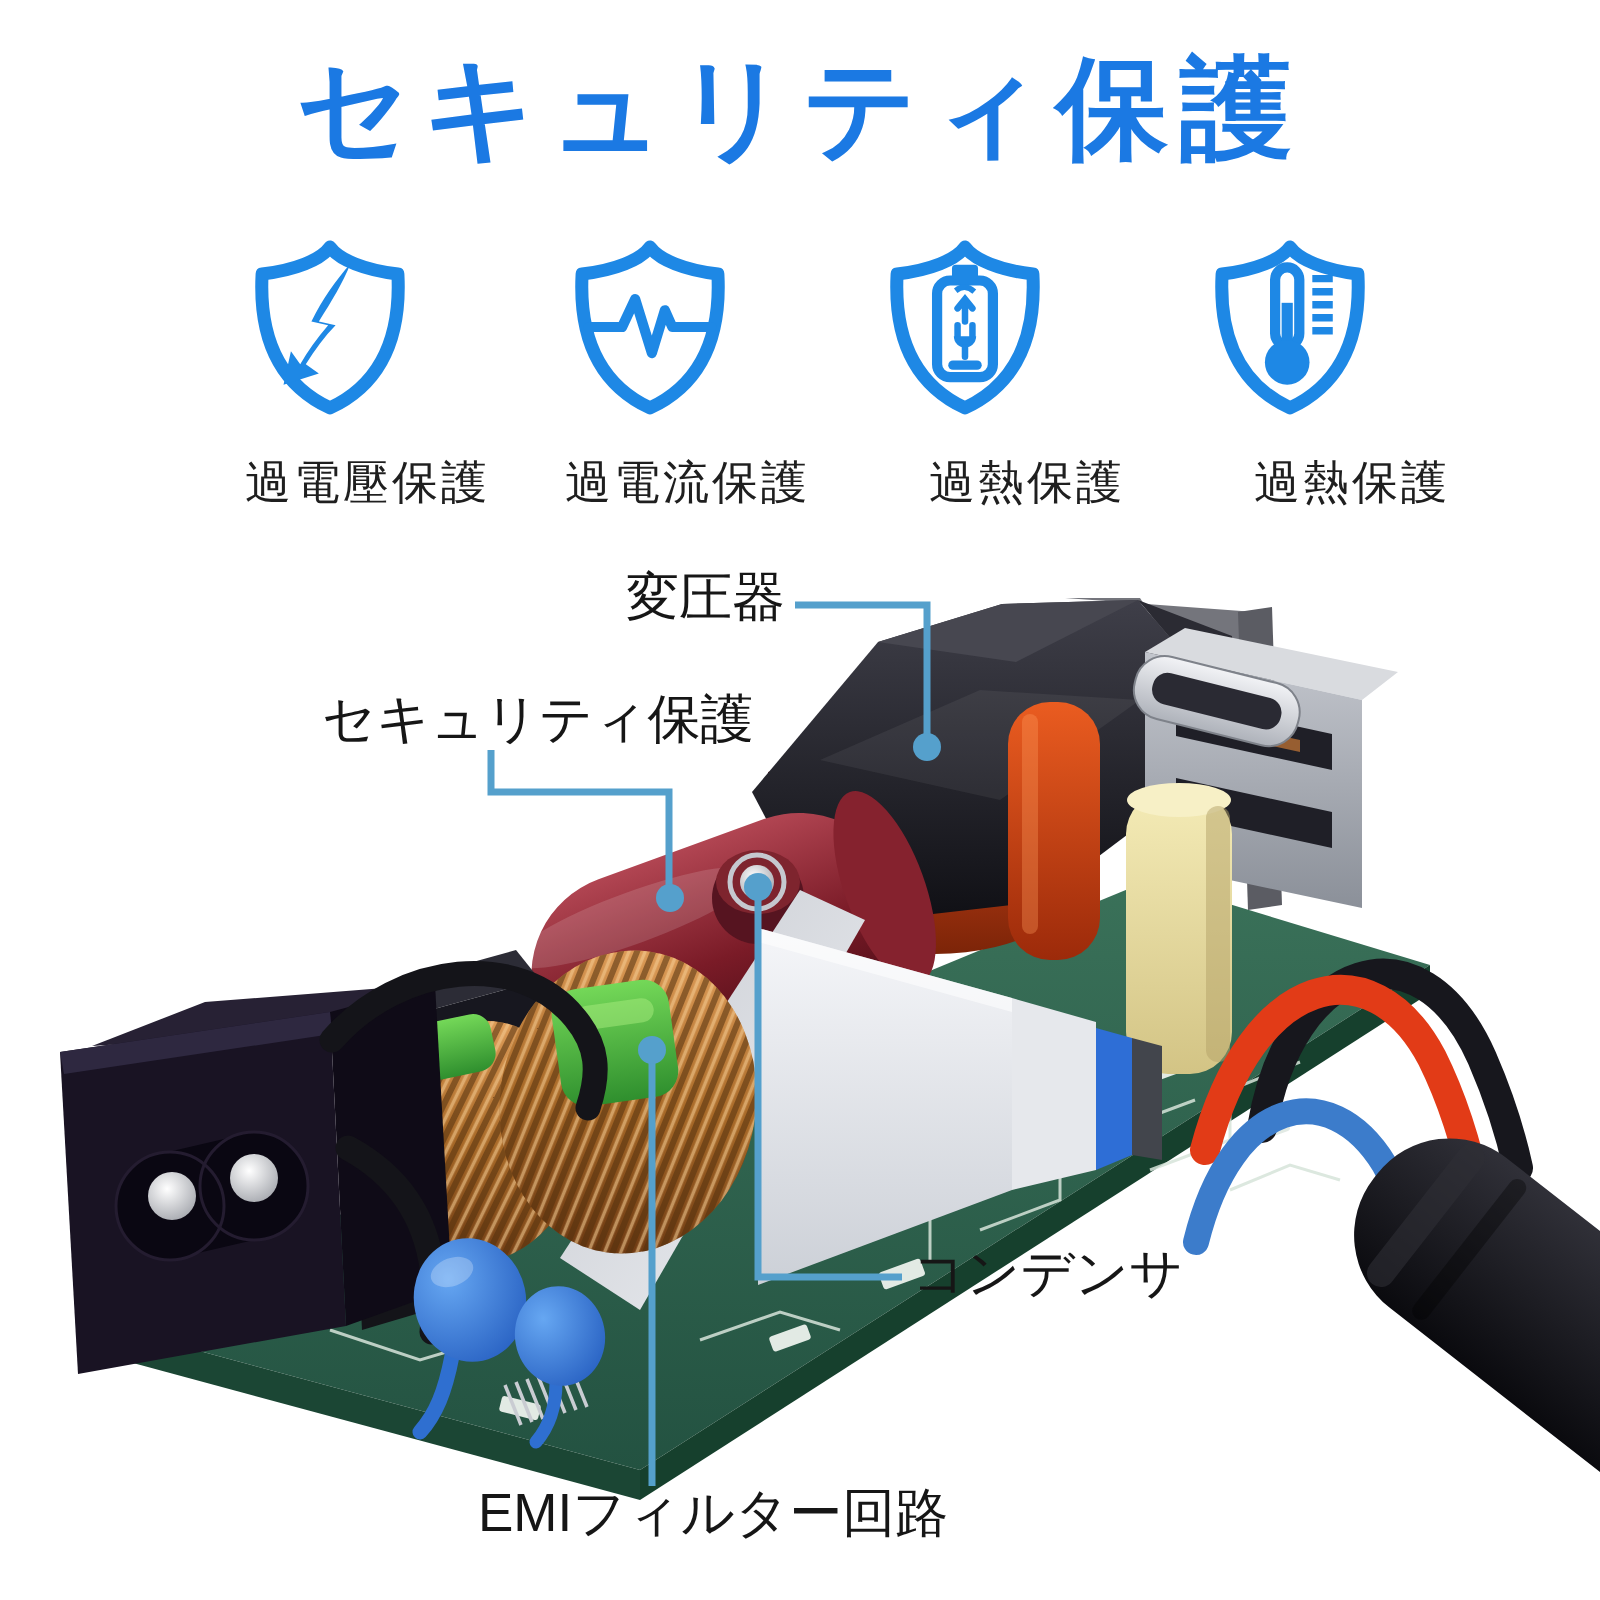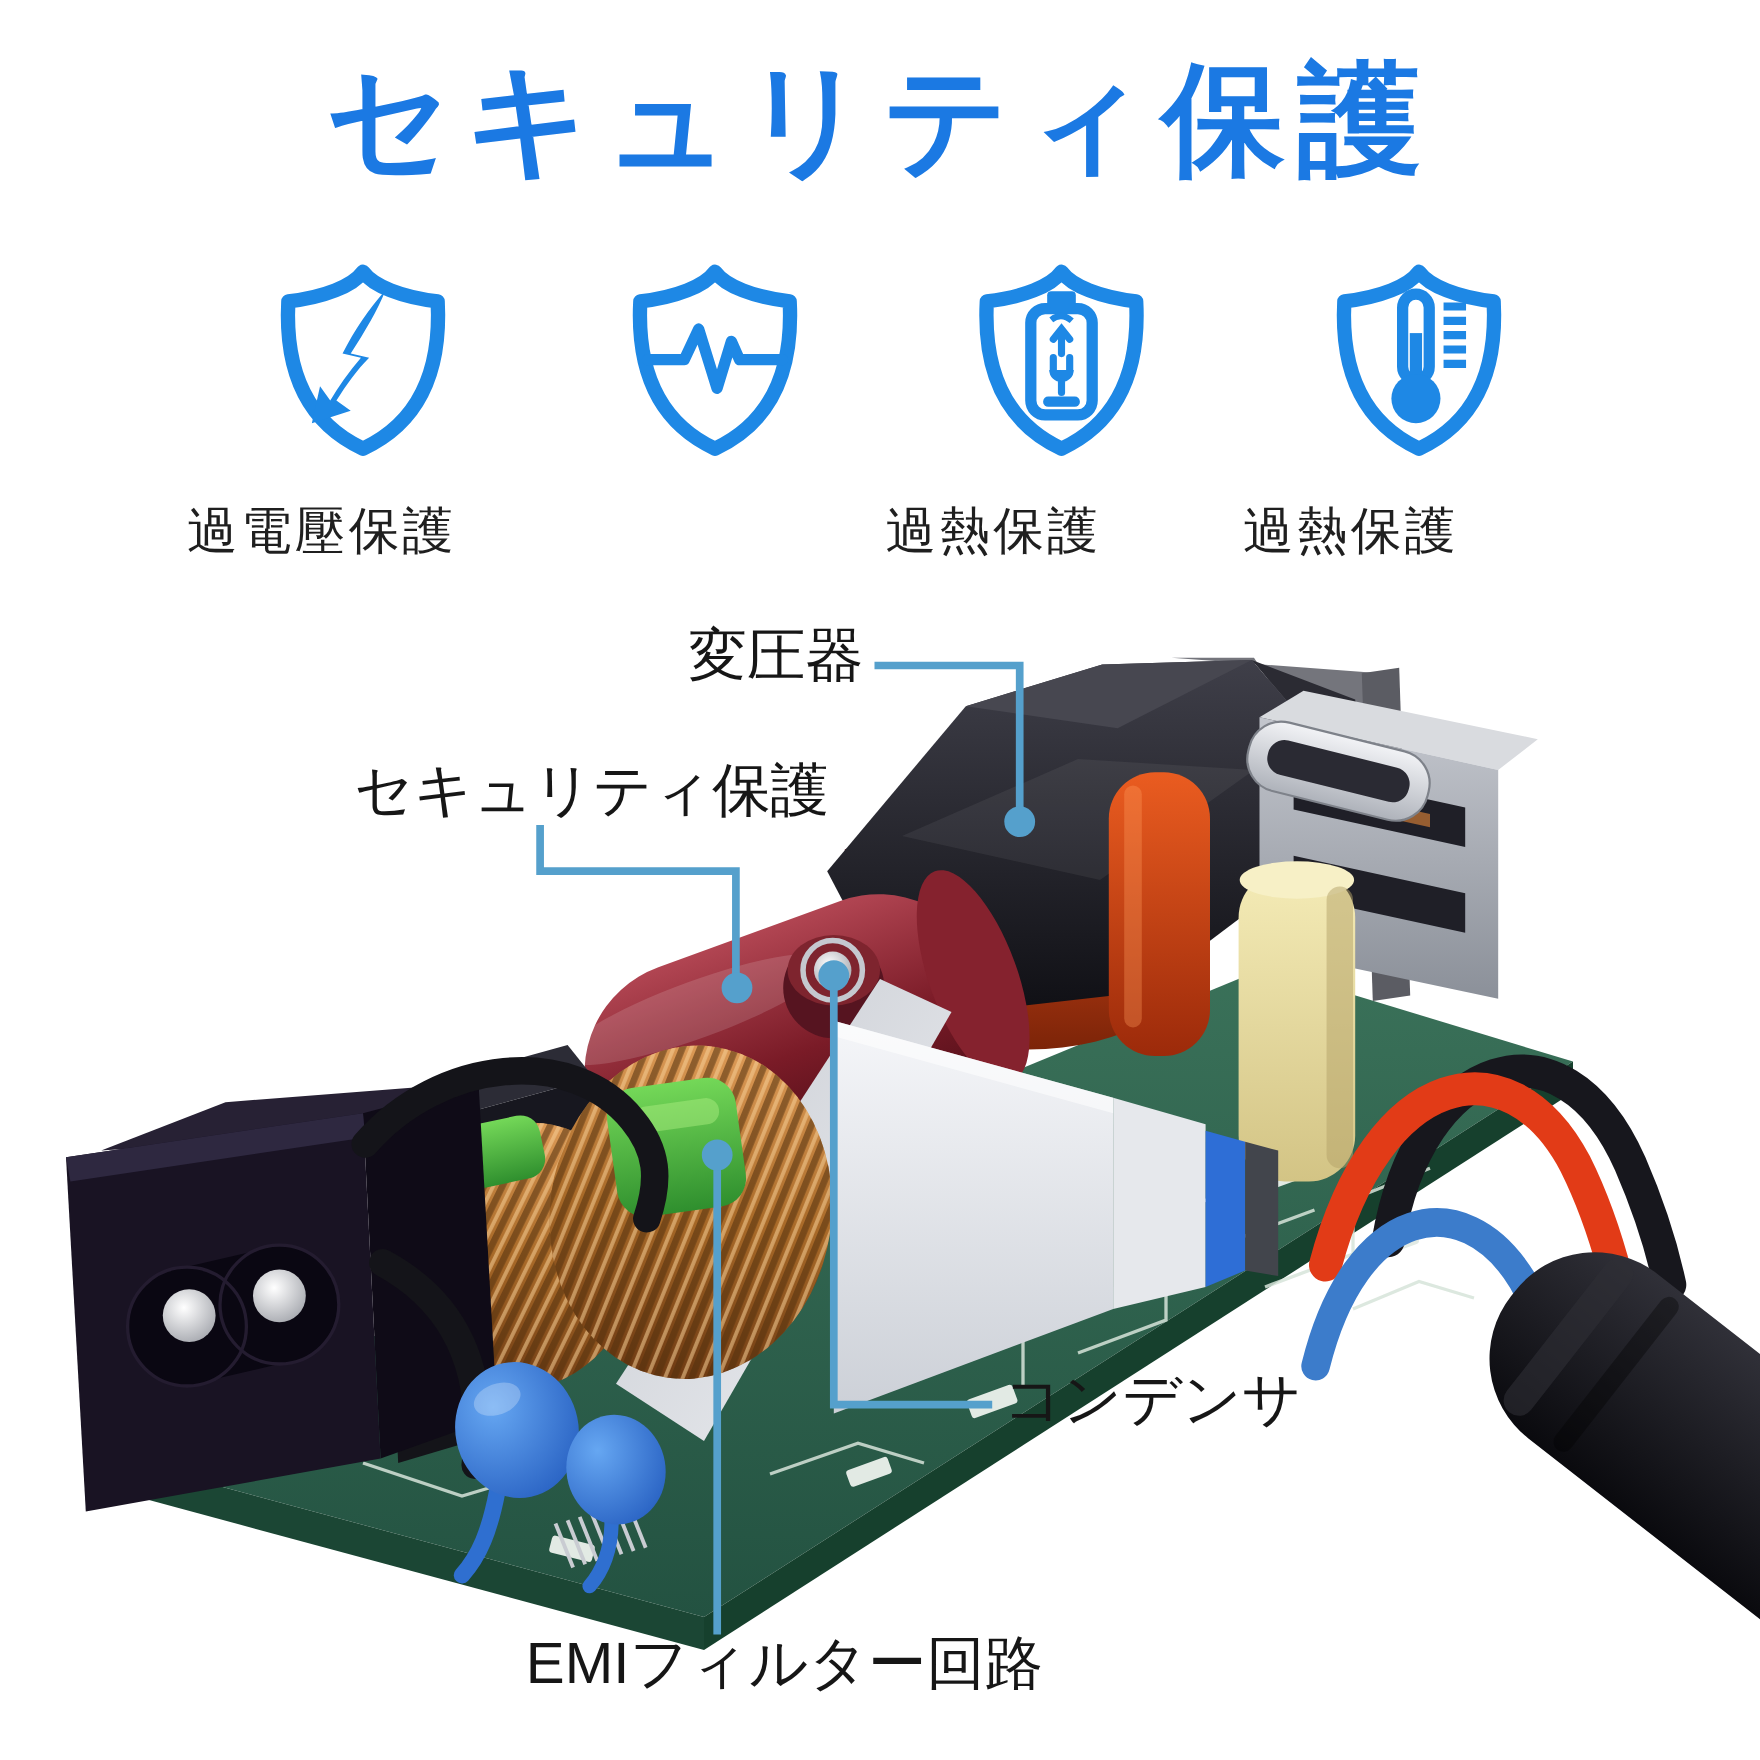--- a/index.html
+++ b/index.html
@@ -1,21 +1,21 @@
 <!DOCTYPE html>
 <html><head>
 <meta charset="utf-8">
 <style>
   html,body{margin:0;padding:0;background:#ffffff;}
   .page{position:relative;width:1600px;height:1600px;background:#ffffff;overflow:hidden;
         font-family:"Liberation Sans","DejaVu Sans",sans-serif;}
   .title{position:absolute;top:34px;left:0;width:1600px;text-align:center;margin:0;
          font-family:Liberation Mono, monospace;font-weight:700;
          font-size:112px;letter-spacing:12px;color:#1b79e3;z-index:3;}
-  .prot-col{position:absolute;top:216px;width:320px;text-align:left;z-index:3;}
+  .prot-col{position:absolute;top:216px;width:320px;text-align:right;z-index:3;}
   .prot-icon{width:186px;height:222px;display:block;margin:0 auto;}
   .prot-label{margin-top:14px;font-family:"Liberation Serif","DejaVu Serif",serif;
               font-size:46px;letter-spacing:3px;color:#1f1f1f;white-space:nowrap;}
   .photo{position:absolute;left:0;top:0;width:1600px;height:1600px;z-index:1;}
   .callout{position:absolute;font-size:53px;line-height:1.1;color:#161616;white-space:nowrap;z-index:4;}
   .c1{left:626px;top:568px;} .c2{left:322px;top:690px;}
   .c3{left:912px;top:1244px;} .c4{left:478px;top:1484px;text-align:center;}
 </style>
 </head>
 <body>
@@ -30,20 +30,21 @@
       <path d="M61 16 C53 25 46 35 40 47 L49 49 C43 56 38 63 34 70 L29 63 L25 81 L44 75 L37 70 C42 62 47 55 53 49 L44 47 C51 36 57 26 61 16 Z" fill="#1e88e5"></path>
     </svg>
     <div class="prot-label">過電壓保護</div>
   </div>
 
   <div class="prot-col" style="left:490px">
     <svg class="prot-icon" viewBox="0 0 100 100">
       <path d="M50 7 C45 14 31 19.5 13.5 21.5 C12 50 19 79 50 93.5 C81 79 88 50 86.5 21.5 C69 19.5 55 14 50 7 Z" fill="none" stroke="#1e88e5" stroke-width="7" stroke-linejoin="round"></path>
       <polyline points="17,50 35,50 42,35 51,64 58,41 62,50 83,50" fill="none" stroke="#1e88e5" stroke-width="5.5" stroke-linecap="round" stroke-linejoin="round"></polyline>
     </svg>
+    <div class="prot-label">過電流保護</div>
   </div>
 
   <div class="prot-col" style="left:805px">
     <svg class="prot-icon" viewBox="0 0 100 100">
       <path d="M50 7 C45 14 31 19.5 13.5 21.5 C12 50 19 79 50 93.5 C81 79 88 50 86.5 21.5 C69 19.5 55 14 50 7 Z" fill="none" stroke="#1e88e5" stroke-width="7" stroke-linejoin="round"></path>
       <rect x="35" y="25" width="30" height="52" rx="7" fill="none" stroke="#1e88e5" stroke-width="5.5"></rect>
       <rect x="43" y="16.5" width="14" height="8" rx="2" fill="#1e88e5"></rect>
       <path d="M45 30.5 q5 -4 10 0.5" fill="none" stroke="#1e88e5" stroke-width="3"></path>
       <path d="M50 47 V36 M46 40 L50 35 L54 40" fill="none" stroke="#1e88e5" stroke-width="3.5" stroke-linecap="round"></path>
       <path d="M46 49 V55 M54 49 V55" stroke="#1e88e5" stroke-width="3.5" stroke-linecap="round"></path>

